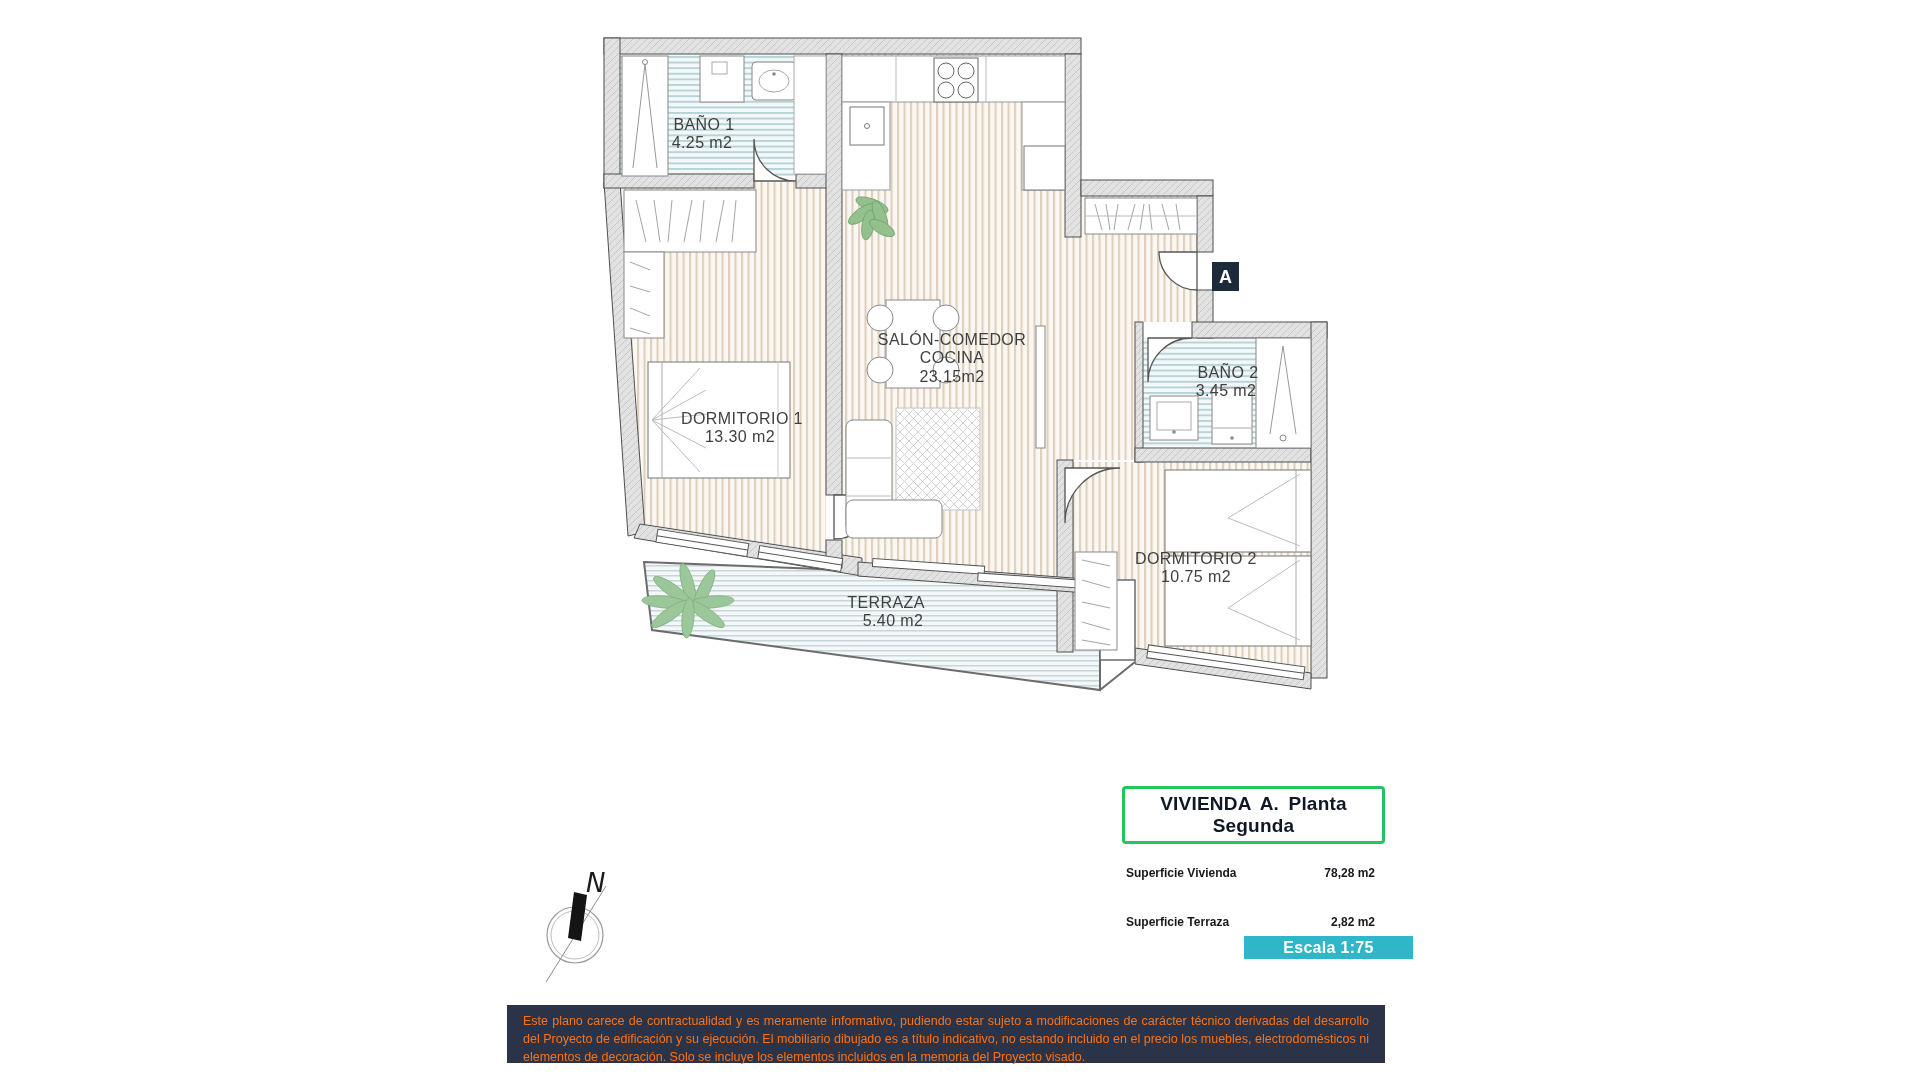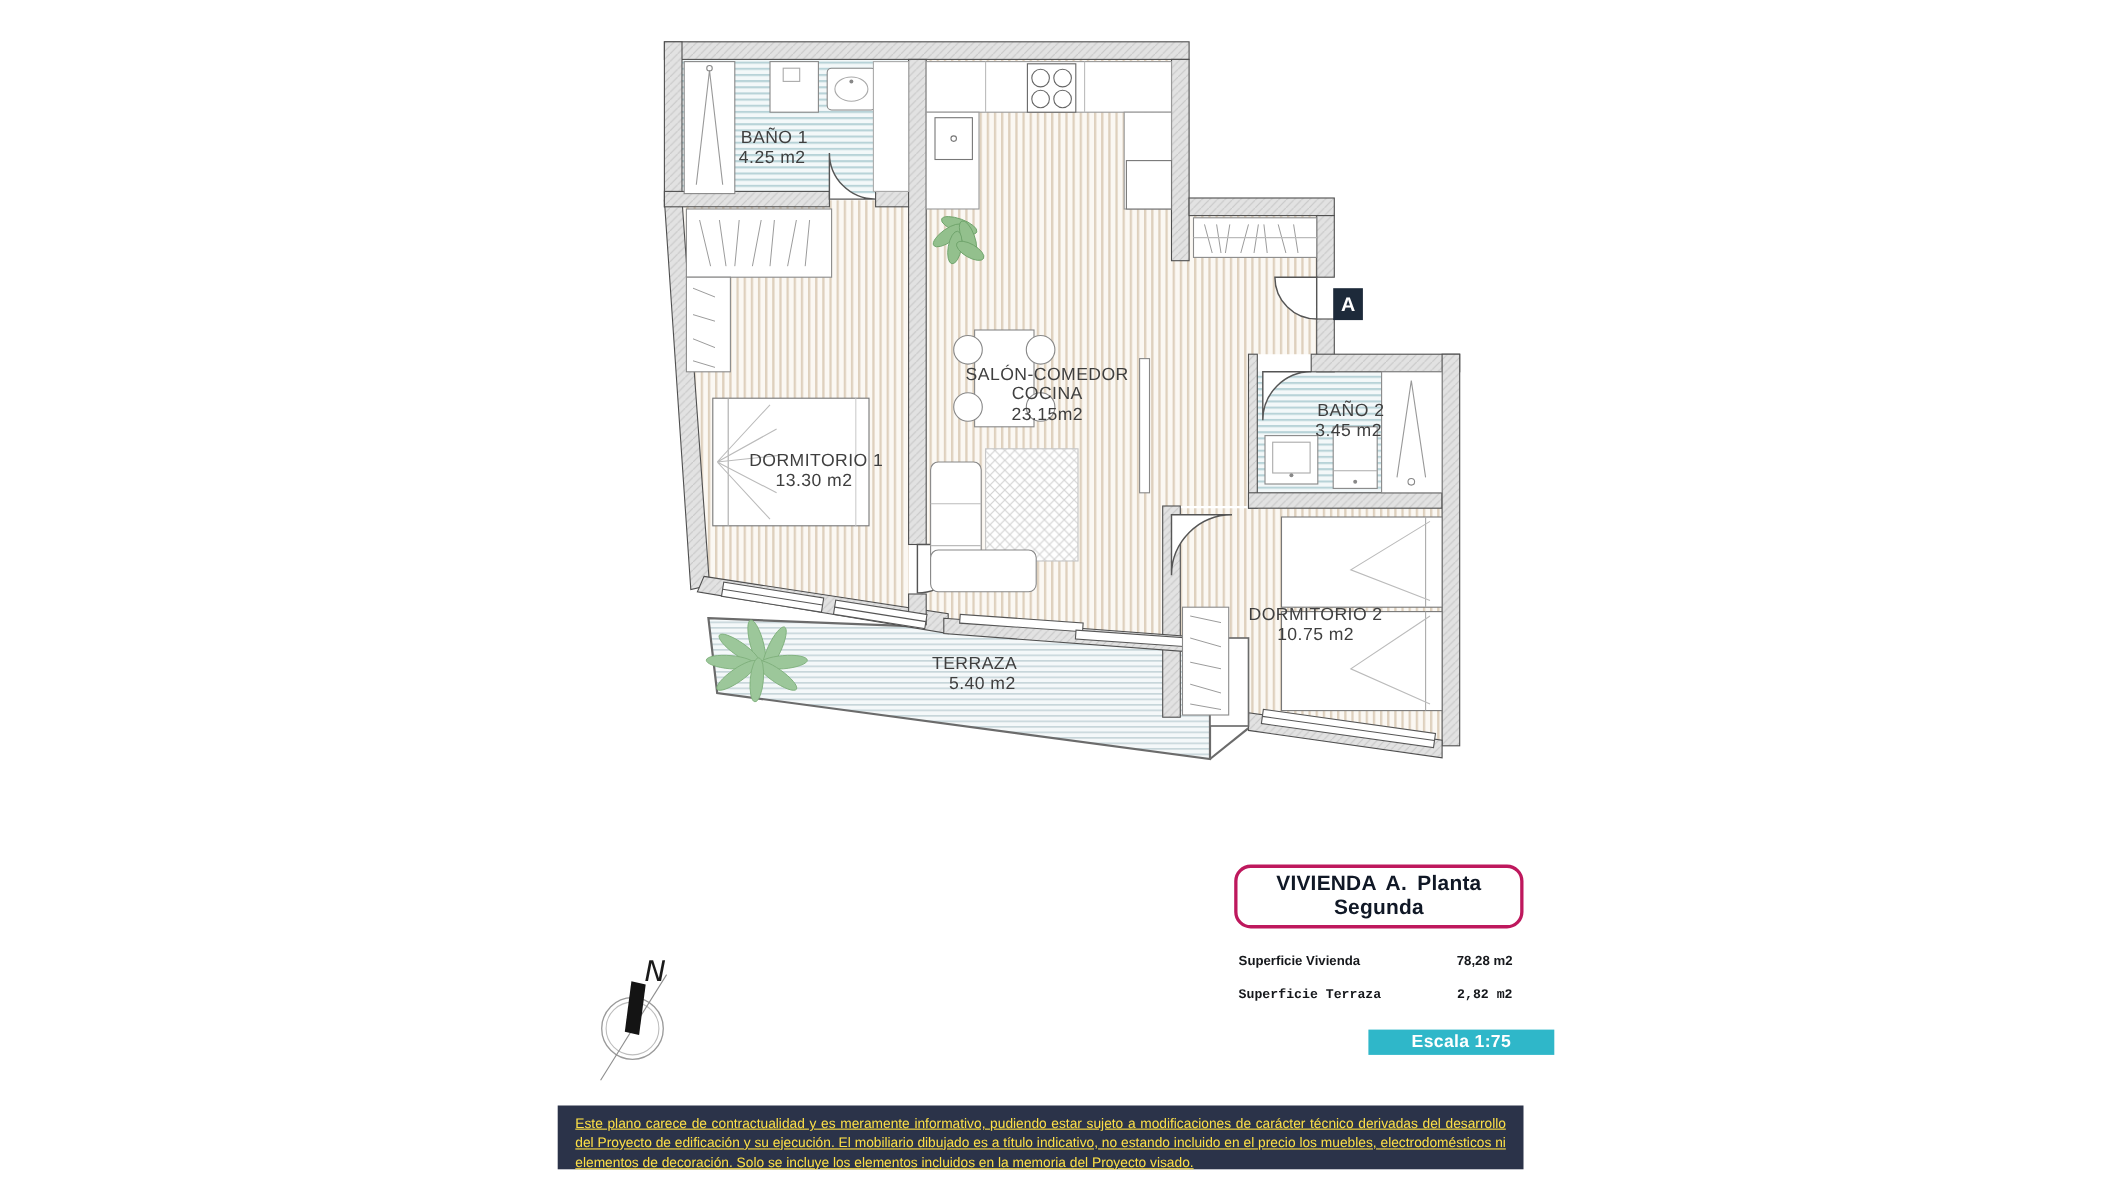--- a/index.html
+++ b/index.html
@@ -2,36 +2,36 @@
 <html><head>
 <meta charset="utf-8">
 <style>
   html,body{margin:0;padding:0;background:#ffffff;}
   .stage{position:relative;width:1920px;height:1080px;background:#ffffff;overflow:hidden;
          font-family:"Liberation Sans",sans-serif;}
   .plan-svg{position:absolute;left:0;top:0;width:1920px;height:1080px;}
 
   
   .info-panel{position:absolute;left:1122px;top:786px;width:263px;}
-  .info-title{border:3px solid #be185d;border-radius:15px;background:#ffffff;
+  .info-title{border:3px solid #22c55e;border-radius:4px;background:#ffffff;
               padding:4px 2px;text-align:center;font-weight:bold;font-size:19px;
               color:#101826;word-spacing:4px;letter-spacing:.2px;}
   .info-row{display:flex;justify-content:space-between;align-items:baseline;
             font-weight:bold;color:#16181c;font-size:12px;padding:0 10px 0 4px;}
   .info-row.r1{margin-top:22px;}
-  .info-row.r2{margin-top:17px;font-family:Liberation Mono, monospace;}
+  .info-row.r2{margin-top:35px;}
   .scale-badge{position:absolute;left:1244px;top:936px;width:169px;height:23px;
                background:#2fb7c9;color:#ffffff;font-weight:bold;font-size:16px;
                text-align:center;line-height:23px;letter-spacing:.3px;}
 
   
   .footer-bar{position:absolute;left:507px;top:1005px;width:878px;height:58px;
               background:#2b3349;box-sizing:border-box;padding:8px 16px 0 16px;}
-  .footer-bar p{margin:0;color:#fde047;font-size:12.5px;line-height:1.42;
-                text-align:justify;text-decoration:underline;}
+  .footer-bar p{margin:0;color:#f97316;font-size:12.5px;line-height:1.42;
+                text-align:justify;}
 
   svg text.room{fill:#3f3f3f;font-family:"Liberation Sans",sans-serif;
                 font-size:16px;letter-spacing:.4px;}
   svg text.badge{fill:#ffffff;font-family:"Liberation Sans",sans-serif;
                  font-size:18px;font-weight:bold;}
   svg text.north{fill:#1a1a1a;font-family:"DejaVu Sans",sans-serif;
                  font-size:26px;font-style:italic;}
 </style>
 </head>
 <body>

